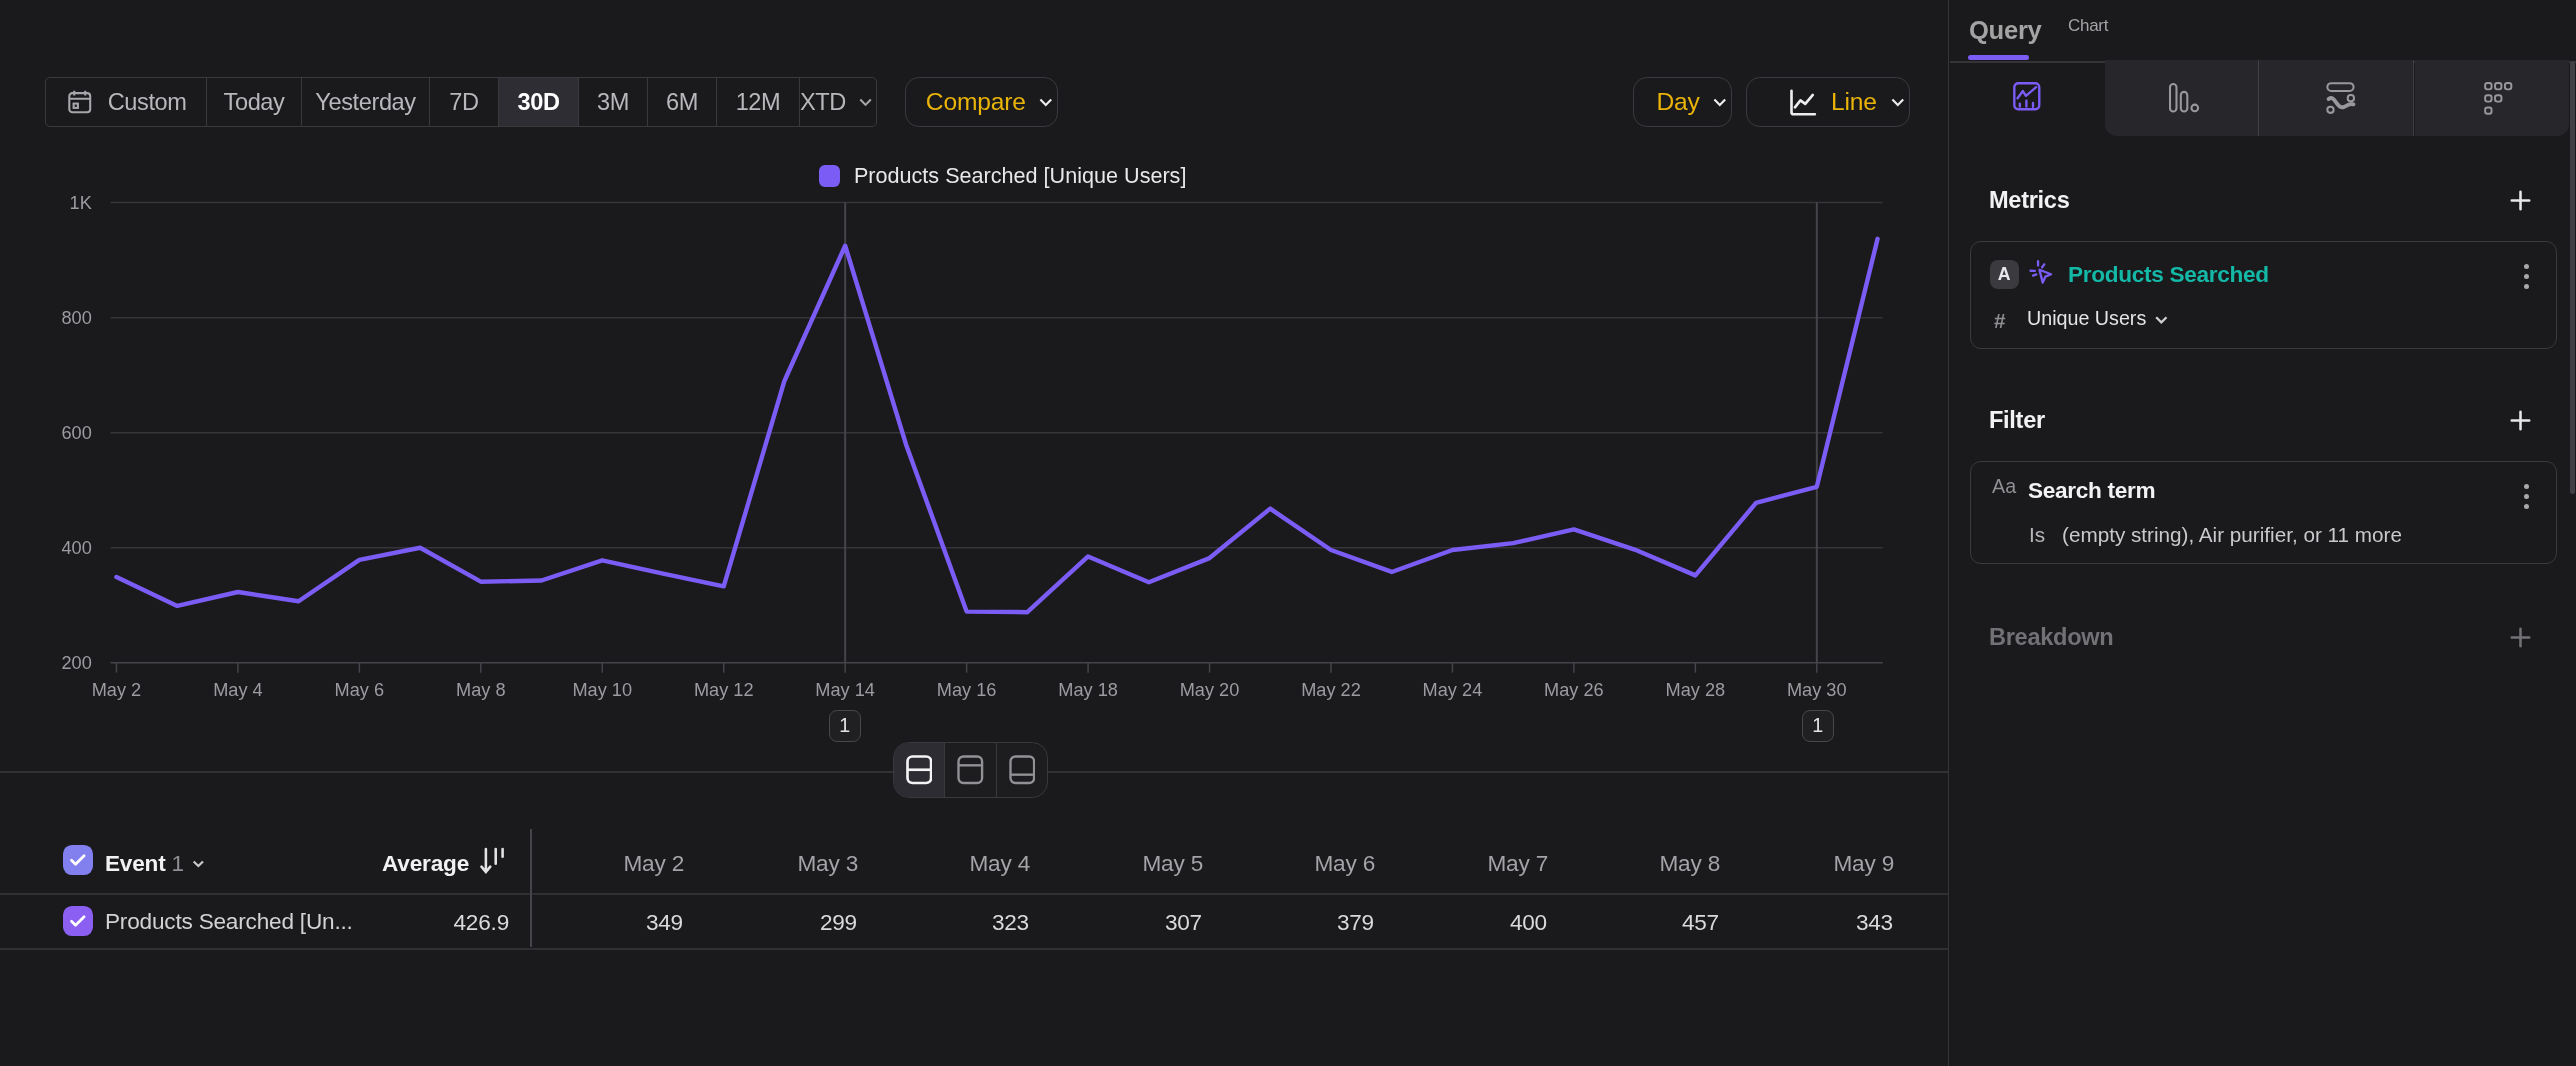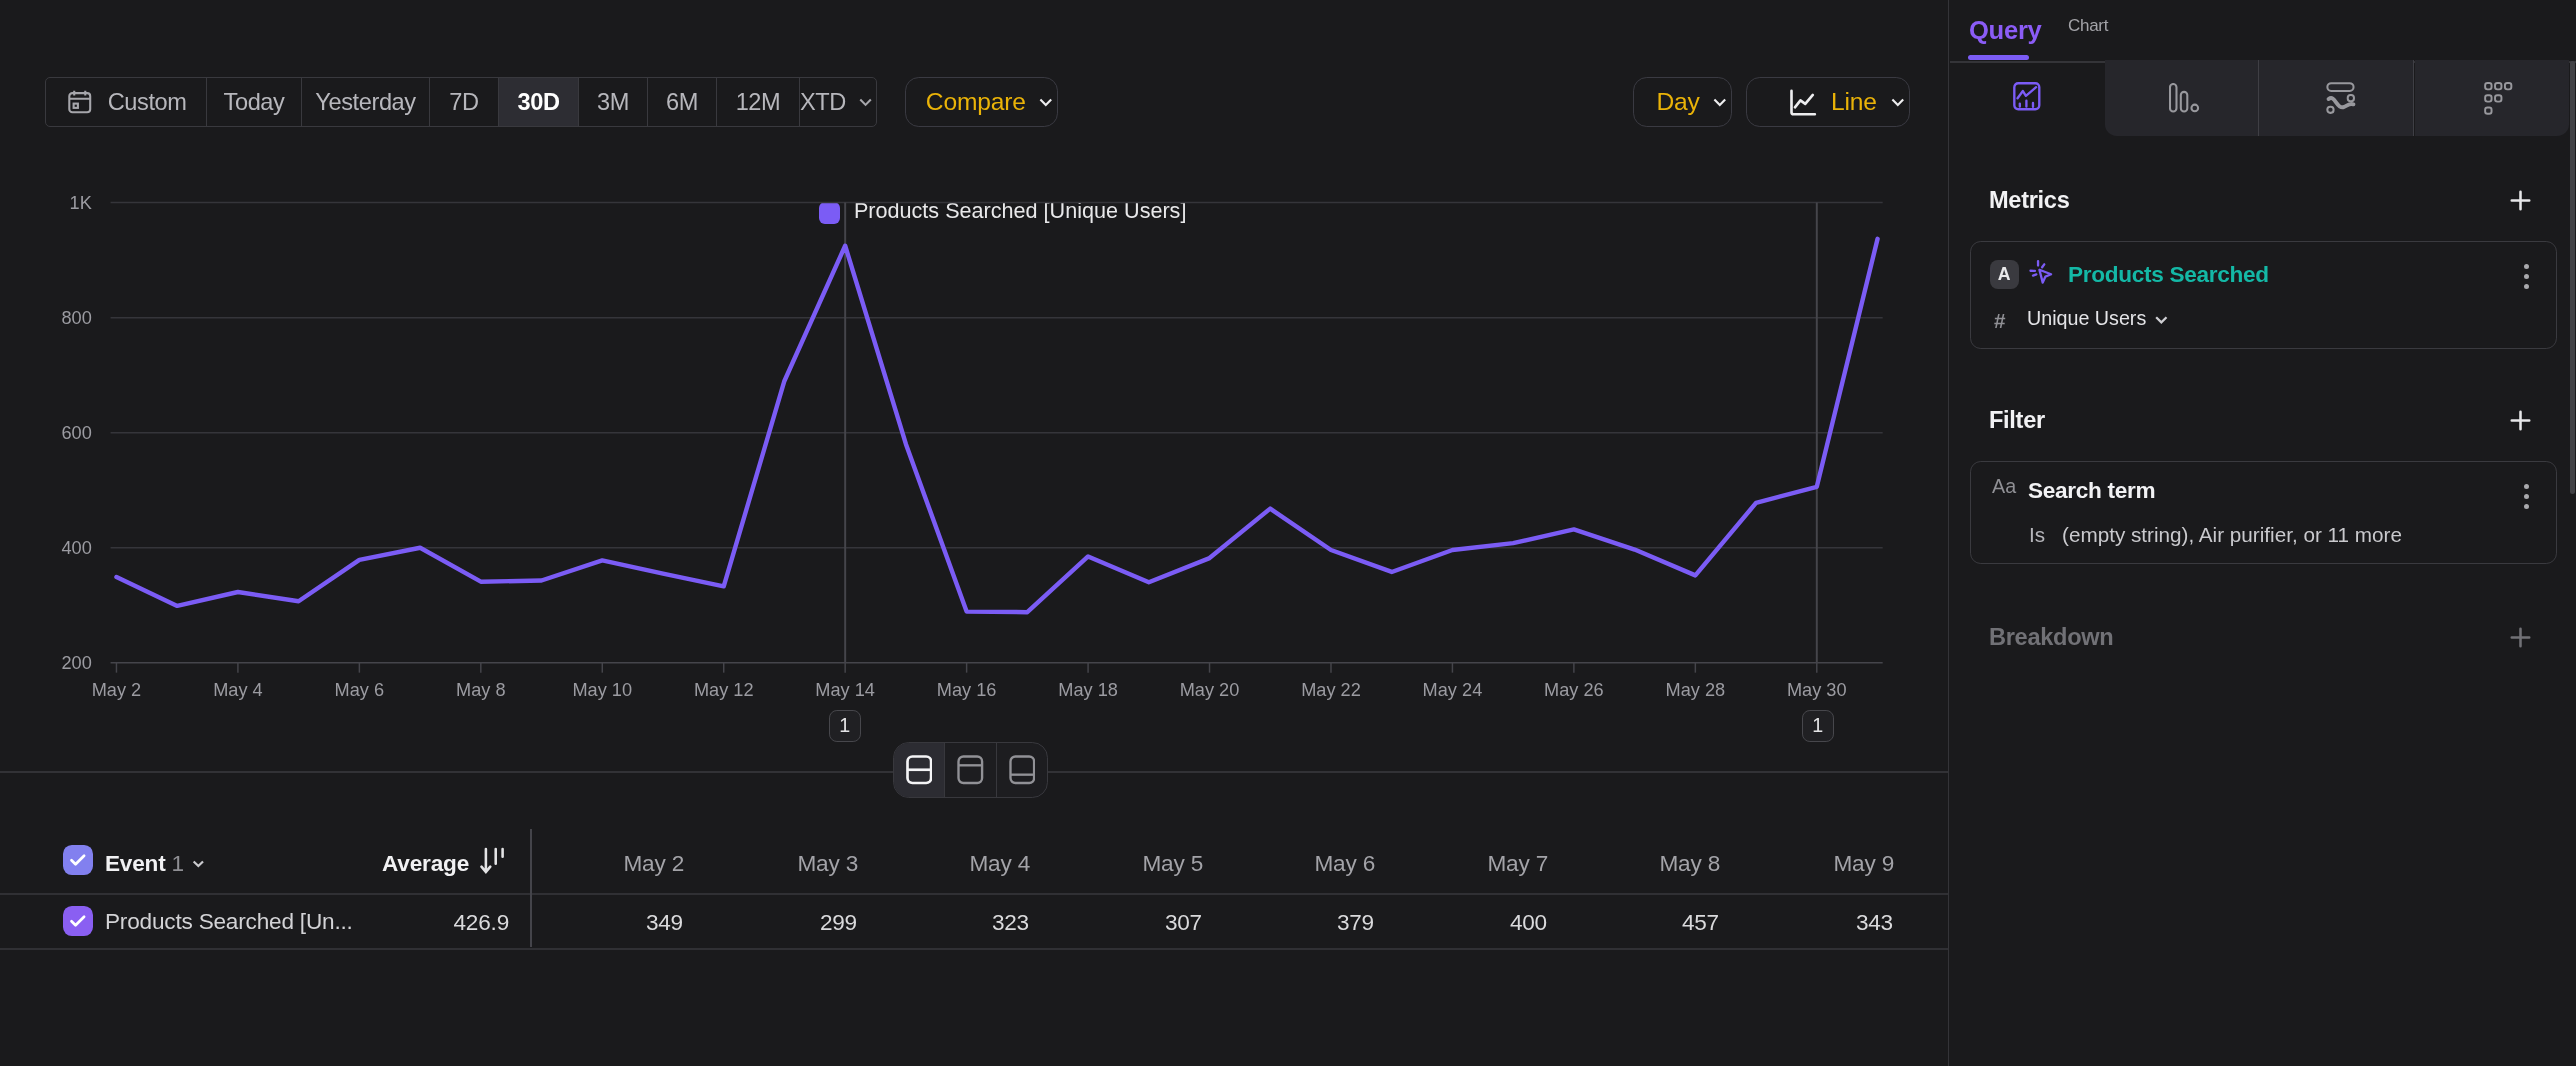--- a/index.html
+++ b/index.html
@@ -11,21 +11,21 @@
   border:1.5px solid #39393e; border-radius:5px; color:#b7b7bc; font-size:23.6px; letter-spacing:-0.4px; }
 .rangebar .cell { display:flex; align-items:center; justify-content:center;
   border-right:1.5px solid #39393e; height:100%; }
 .rangebar .cell:last-child { border-right:none; }
 .rangebar .sel { background:#2d2d33; color:#fff; font-weight:700; }
 .btn { position:absolute; height:50px; border:1.5px solid #3a3a42; border-radius:13.8px;
   display:flex; align-items:center; justify-content:flex-end; color:#eab308; font-size:24.6px; letter-spacing:-0.2px; }
 .chev { display:inline-block; width:21.6px; height:21.6px; }
 
 .legend { position:absolute; top:163px; left:28.5px; width:1948px; display:flex;
-  align-items:flex-end; justify-content:center; color:#e8e8ea; font-size:21.6px;margin-top:35px; }
+  align-items:center; justify-content:center; color:#e8e8ea; font-size:21.6px; }
 .legend .sq { width:21.6px; height:21.6px; border-radius:5.9px; background:#7b5cf5; margin-right:13.8px; }
 
 .badge1 { position:absolute; width:31.5px; height:31.5px; border:1.5px solid #47474c;
   border-radius:7.9px; background:#202023; color:#e3e3e5; font-size:19.7px;
   display:flex; align-items:center; justify-content:center; }
 
 .hdiv { position:absolute; left:0; top:771px; width:1949px; height:1.5px; background:#323236; }
 .pill { position:absolute; left:893px; top:742px; width:155px; height:56px;
   border:1.5px solid #38383d; border-radius:15.7px; background:#1d1d20; display:flex; overflow:hidden; }
 .pill .pc { flex:1; display:flex; align-items:center; justify-content:center;
@@ -215,21 +215,21 @@
 <div class="th num" style="left:531px; top:909px; width:152px; text-align:right;">349</div>
 <div class="th num" style="left:705px; top:909px; width:152px; text-align:right;">299</div>
 <div class="th num" style="left:877px; top:909px; width:152px; text-align:right;">323</div>
 <div class="th num" style="left:1050px; top:909px; width:152px; text-align:right;">307</div>
 <div class="th num" style="left:1222px; top:909px; width:152px; text-align:right;">379</div>
 <div class="th num" style="left:1395px; top:909px; width:152px; text-align:right;">400</div>
 <div class="th num" style="left:1567px; top:909px; width:152px; text-align:right;">457</div>
 <div class="th num" style="left:1741px; top:909px; width:152px; text-align:right;">343</div>
 
 <div class="rpanel"></div>
-<div class="abs" style="left:1969px; top:15.7px; font-size:25.6px; color:#8b5cf6; font-weight:700; letter-spacing:-0.3px;">Query</div>
+<div class="abs" style="left:1969px; top:15.7px; font-size:25.6px; color:#a3a3a3; font-weight:700; letter-spacing:-0.3px;">Query</div>
 <div class="abs" style="left:2068px; top:15.7px; font-size:17px; color:#a3a3a8; letter-spacing:-0.3px;">Chart</div>
 <div class="abs" style="left:1968px; top:55px; width:61px; height:4.9px; border-radius:3px; background:#7b5cf5;"></div>
 <div class="abs" style="left:1950px; top:61px; width:626px; height:1.5px; background:#343438;"></div>
 
 <div class="itab" style="left:2105px; width:154px; border-right:1.5px solid #3f3f45; border-radius:0 0 0 11.8px;"></div>
 <svg class="abs" style="left:2169px; top:83px;" width="30.5" height="29.5" viewBox="0 0 31 30" fill="none" stroke="#98989d" stroke-width="2.1">
   <rect x="1" y="1" width="6.6" height="28" rx="3.3"></rect>
   <rect x="12" y="9" width="6.6" height="20" rx="3.3"></rect>
   <circle cx="26.2" cy="25.4" r="3.4"></circle>
 </svg>

